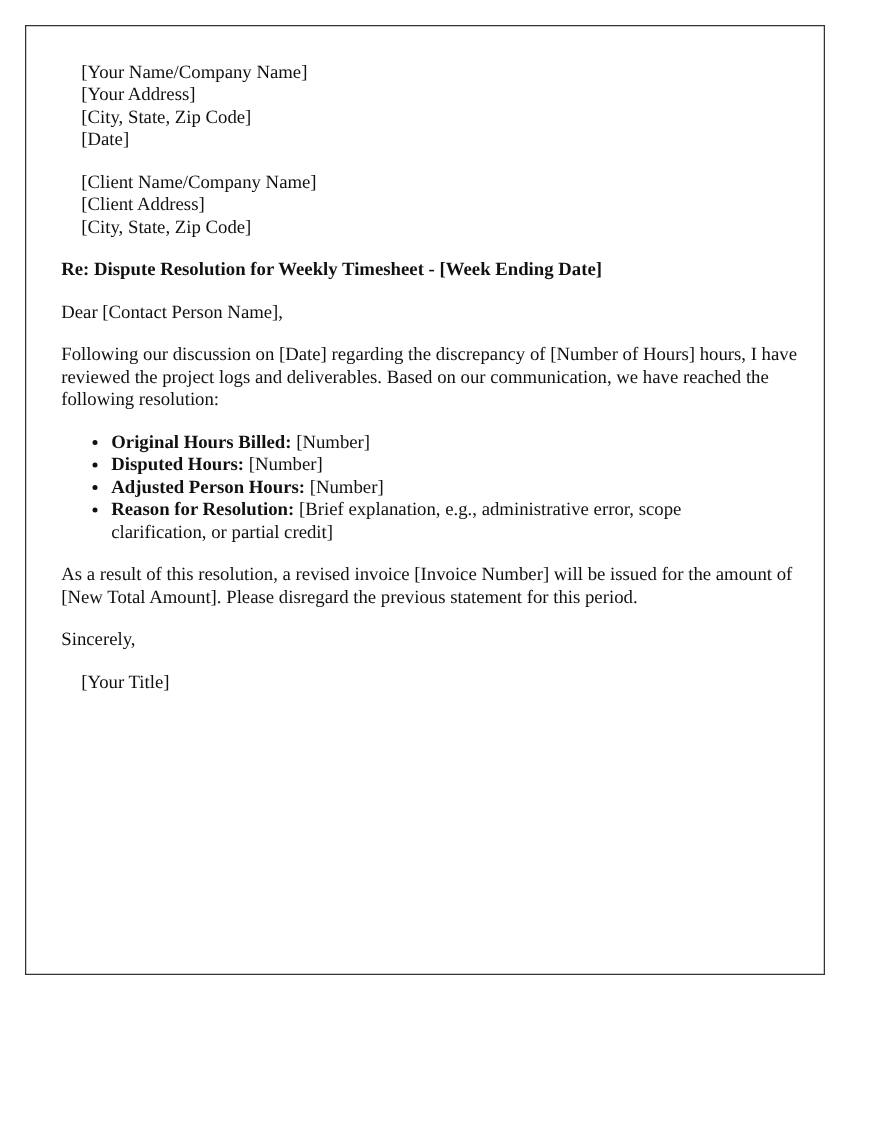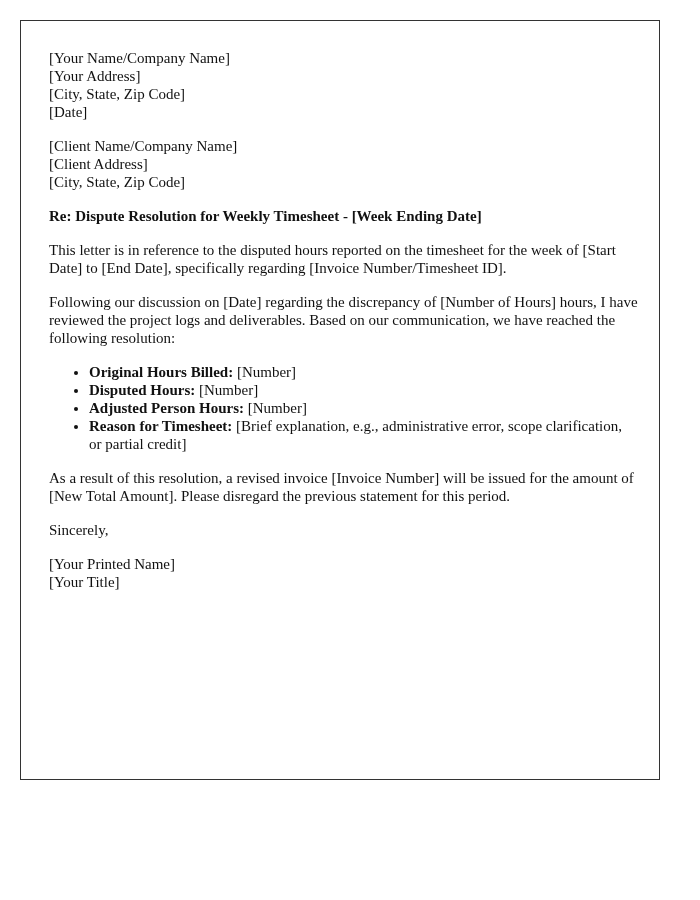--- a/index.html
+++ b/index.html
@@ -9,21 +9,21 @@
     width: 640px; height: 760px;
     border: 1px solid #333333;
     box-sizing: border-box;
     background: #ffffff;
   }
   .content {
     position: absolute; left: 28px; top: 28px; width: 590px;
     font-family: "Liberation Serif", "DejaVu Serif", serif;
     font-size: 15px; line-height: 18px; color: #111111;
   }
-  .block { margin: 0 0 16px 0; }
+  .block { margin: 0 0 16px 16px; }
   .line { display: block; }
   .subject { font-weight: bold; }
   p { margin: 0 0 16px 0; }
   ul { margin: 0 17px 16px 0; padding-left: 40px; }
   li { margin: 0; }
   li b { font-weight: bold; }
 </style>
 </head>
 <body>
 
@@ -38,36 +38,35 @@
     </div>
 
     <div class="block">
       <span class="line">[Client Name/Company Name]</span>
       <span class="line">[Client Address]</span>
       <span class="line">[City, State, Zip Code]</span>
     </div>
 
     <p class="subject">Re: Dispute Resolution for Weekly Timesheet - [Week Ending Date]</p>
 
+    <p>Dear [Contact Person Name],</p>
 
-    <p>This letter is in reference to the disputed hours reported on the timesheet for the week of [Start Date] to [End Date], specifically regarding [Invoice Number/Timesheet ID].</p>
 
     <p>Following our discussion on [Date] regarding the discrepancy of [Number of Hours] hours, I have reviewed the project logs and deliverables. Based on our communication, we have reached the following resolution:</p>
 
     <ul>
       <li><b>Original Hours Billed:</b><span> [Number]</span></li>
       <li><b>Disputed Hours:</b><span> [Number]</span></li>
       <li><b>Adjusted Person Hours:</b><span> [Number]</span></li>
-      <li><b>Reason for Timesheet:</b><span> [Brief explanation, e.g., administrative error, scope clarification, or partial credit]</span></li>
+      <li><b>Reason for Resolution:</b><span> [Brief explanation, e.g., administrative error, scope clarification, or partial credit]</span></li>
     </ul>
 
     <p>As a result of this resolution, a revised invoice [Invoice Number] will be issued for the amount of [New Total Amount]. Please disregard the previous statement for this period.</p>
 
 
     <p>Sincerely,</p>
 
     <div class="block">
-      <span class="line">[Your Printed Name]</span>
       <span class="line">[Your Title]</span>
     </div>
 
   </div>
 </div>
 
 </body></html>

